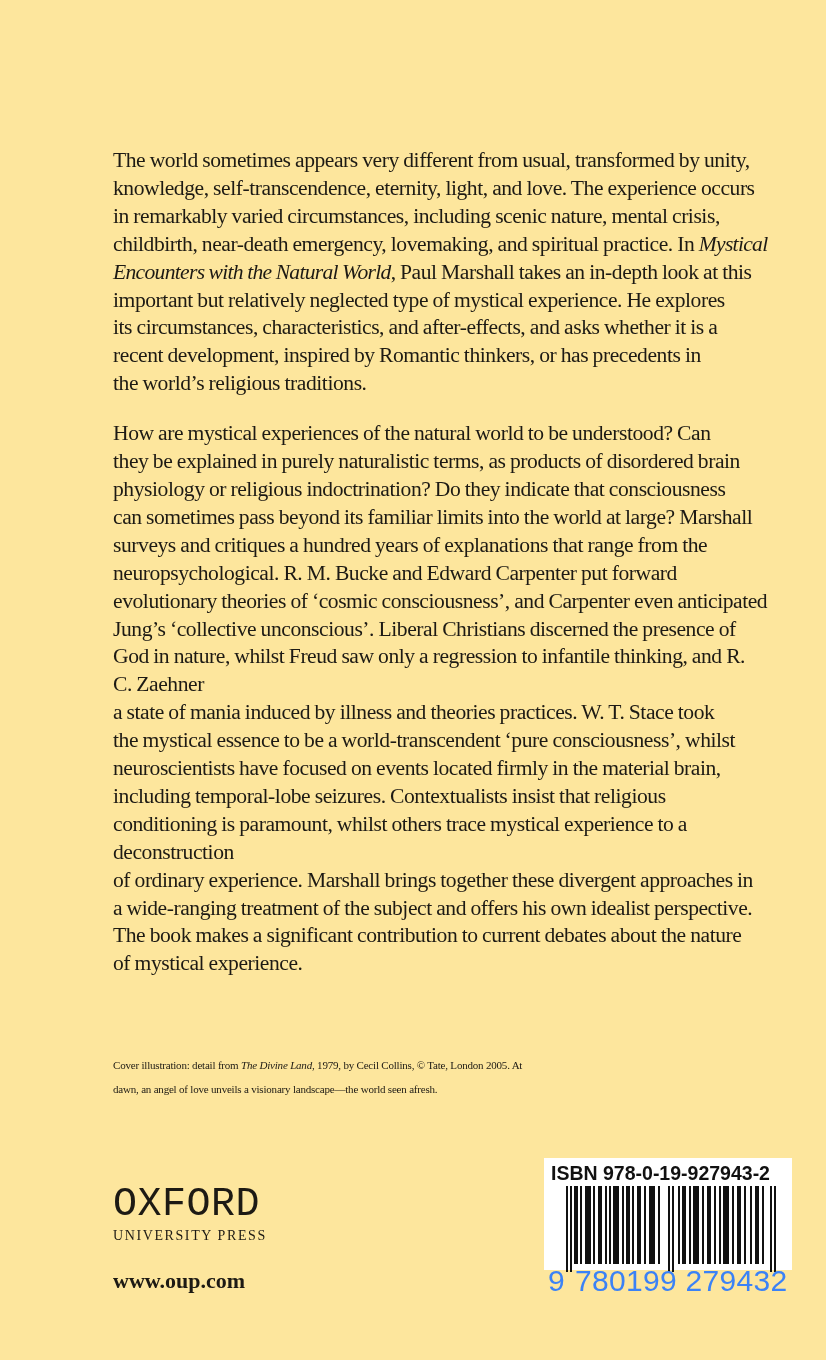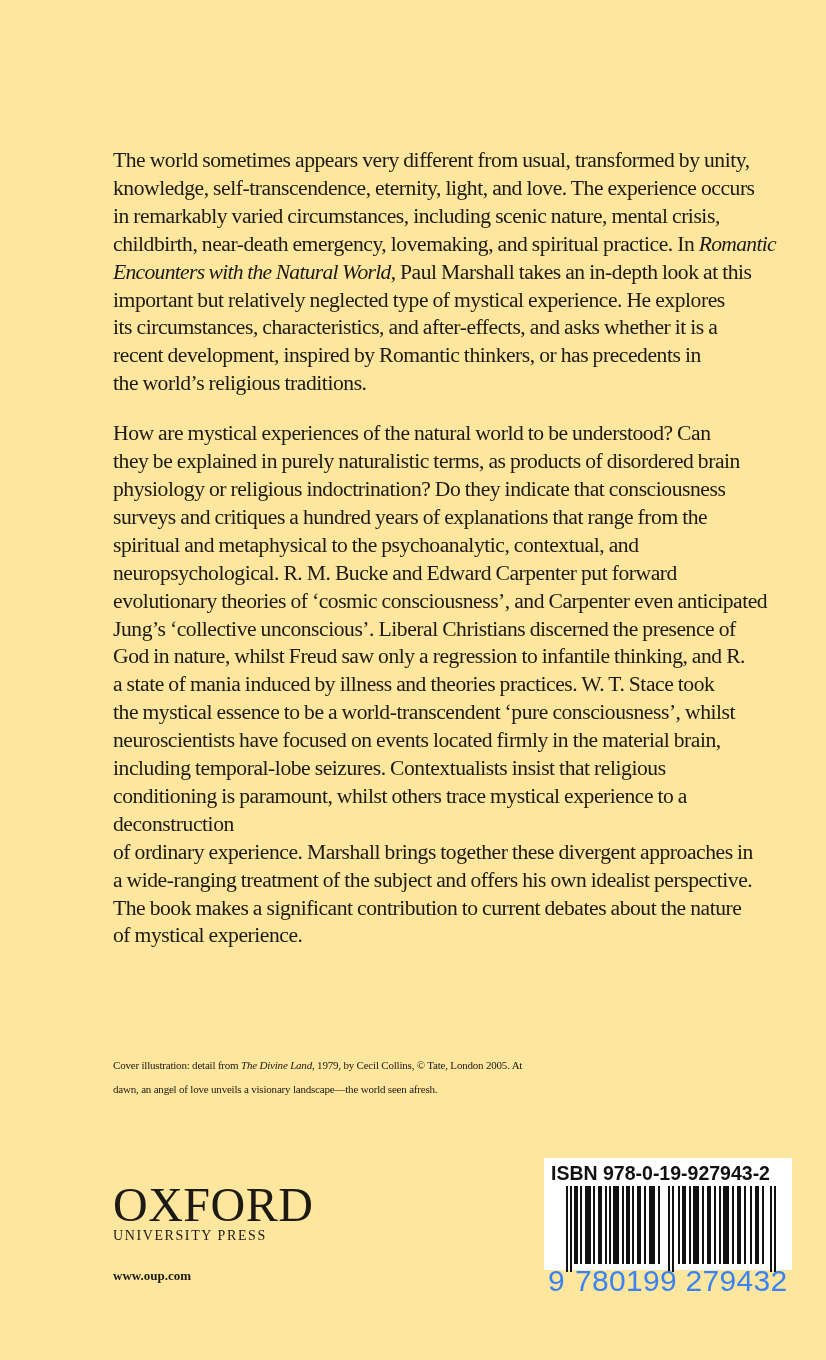--- a/index.html
+++ b/index.html
@@ -46,37 +46,37 @@
       line-height: 24px;
       letter-spacing: -0.2px;
     }
     .caption .line { display: block; white-space: nowrap; }
     .publisher {
       position: absolute;
       left: 113px;
       top: 1185px;
     }
     .oxford {
-      font-size: 48px;
+      font-size: 40px;
       letter-spacing: 0.5px;
       line-height: 40px;
-      font-family: Liberation Serif, serif;
+      font-family: Liberation Mono, monospace;
       color: #1d1a14;
     }
     .oup {
       font-size: 14px;
       letter-spacing: 1.6px;
       margin-top: 3px;
       font-family: "Liberation Serif", serif;
     }
     .website {
       position: absolute;
       left: 113px;
       top: 1268px;
-      font-size: 13px;
+      font-size: 22px;
       font-weight: bold;
       font-family: "Liberation Serif", serif;
     }
     .barcode-box {
       position: absolute;
       left: 544px;
       top: 1158px;
       width: 248px;
       height: 112px;
       background: #ffffff;
@@ -112,37 +112,38 @@
     .ean-digits .lead { margin-right: 10px; }
   </style>
 </head>
 <body>
 
 <div class="blurb">
   <p class="para">
     <span class="line">The world sometimes appears very different from usual, transformed by unity,</span>
     <span class="line">knowledge, self-transcendence, eternity, light, and love. The experience occurs</span>
     <span class="line">in remarkably varied circumstances, including scenic nature, mental crisis,</span>
-    <span class="line"><span>childbirth, near-death emergency, lovemaking, and spiritual practice. In </span><i>Romantic</i></span>
+    <span class="line"><span>childbirth, near-death emergency, lovemaking, and spiritual practice. In </span><i>Mystical</i></span>
     <span class="line"><i>Encounters with the Natural World</i><span>, Paul Marshall takes an in-depth look at this</span></span>
     <span class="line">important but relatively neglected type of mystical experience. He explores</span>
     <span class="line">its circumstances, characteristics, and after-effects, and asks whether it is a</span>
     <span class="line">recent development, inspired by Romantic thinkers, or has precedents in</span>
     <span class="line">the world’s religious traditions.</span>
   </p>
   <p class="para">
     <span class="line">How are mystical experiences of the natural world to be understood? Can</span>
     <span class="line">they be explained in purely naturalistic terms, as products of disordered brain</span>
     <span class="line">physiology or religious indoctrination? Do they indicate that consciousness</span>
+    <span class="line">can sometimes pass beyond its familiar limits into the world at large? Marshall</span>
     <span class="line">surveys and critiques a hundred years of explanations that range from the</span>
-    <span class="line">spiritual and metaphysical to the psychoanalytic, contextual, and</span>
     <span class="line">neuropsychological. R. M. Bucke and Edward Carpenter put forward</span>
     <span class="line">evolutionary theories of ‘cosmic consciousness’, and Carpenter even anticipated</span>
     <span class="line">Jung’s ‘collective unconscious’. Liberal Christians discerned the presence of</span>
     <span class="line">God in nature, whilst Freud saw only a regression to infantile thinking, and R.</span>
+    <span class="line">C. Zaehner</span>
     <span class="line">a state of mania induced by illness and theories practices. W. T. Stace took</span>
     <span class="line">the mystical essence to be a world-transcendent ‘pure consciousness’, whilst</span>
     <span class="line">neuroscientists have focused on events located firmly in the material brain,</span>
     <span class="line">including temporal-lobe seizures. Contextualists insist that religious</span>
     <span class="line">conditioning is paramount, whilst others trace mystical experience to a</span>
     <span class="line">deconstruction</span>
     <span class="line">of ordinary experience. Marshall brings together these divergent approaches in</span>
     <span class="line">a wide-ranging treatment of the subject and offers his own idealist perspective.</span>
     <span class="line">The book makes a significant contribution to current debates about the nature</span>
     <span class="line">of mystical experience.</span>

